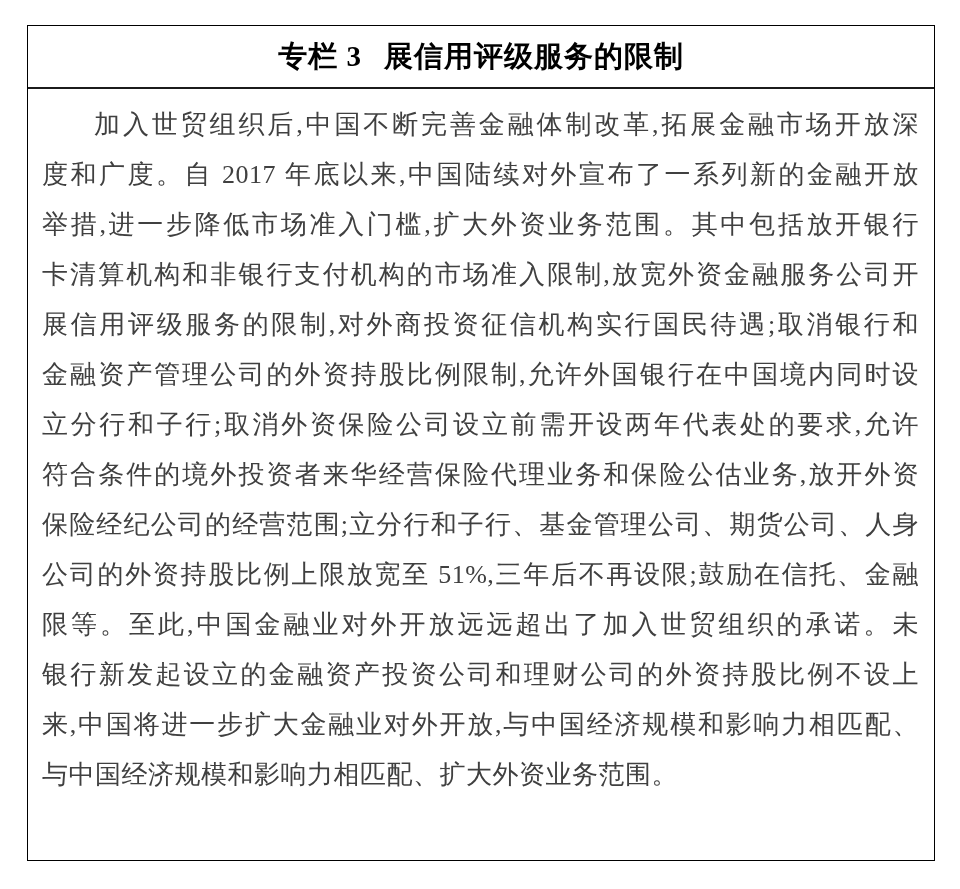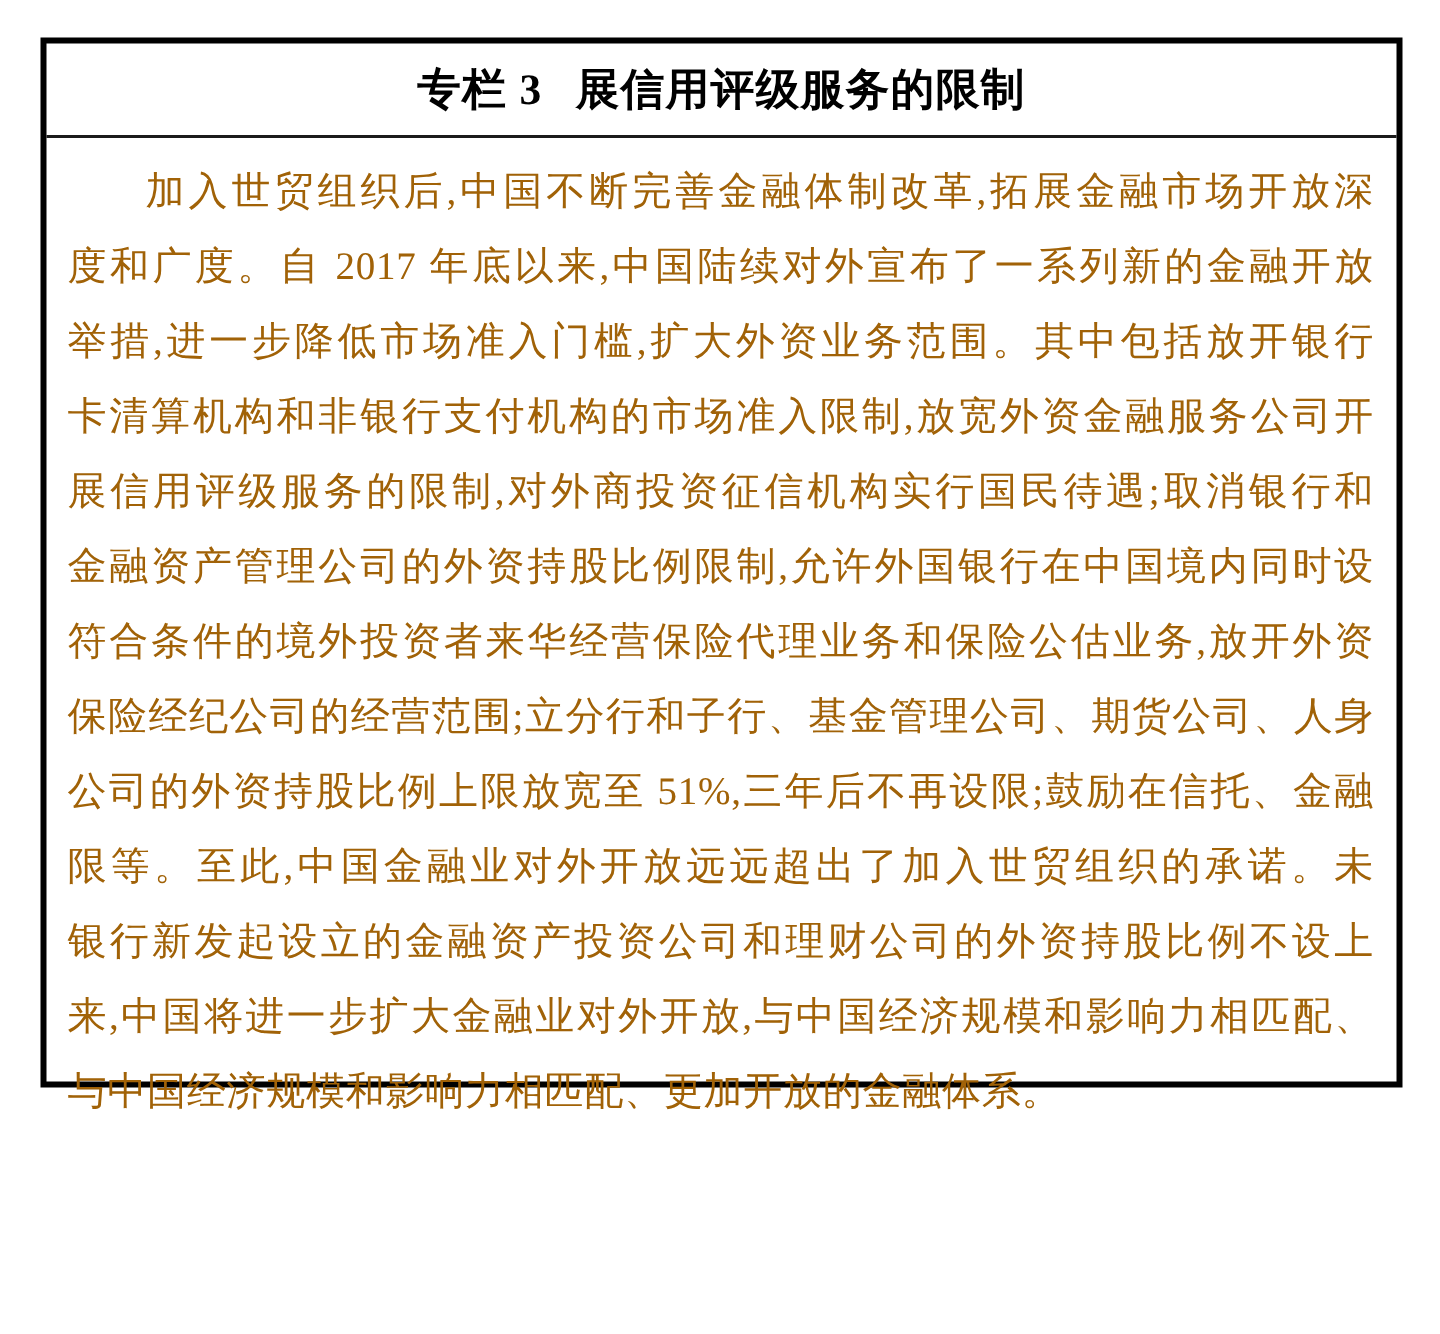--- a/index.html
+++ b/index.html
@@ -16,23 +16,23 @@
   .page {
     position: absolute;
     inset: 0;
     background: #ffffff;
   }
   .panel {
     position: absolute;
     left: 27px;
     top: 25px;
     width: 908px;
-    height: 700px;
+    height: 836px;
     box-sizing: border-box;
-    border: 4px solid #000000;
+    border: 1px solid #000000;
     background: #ffffff;
   }
   .panel-header {
     height: 61px;
     display: flex;
     align-items: center;
     justify-content: center;
     font-weight: 700;
     font-size: 29px;
     letter-spacing: 1px;
@@ -46,21 +46,21 @@
     height: 0;
     border-top: 2px solid #1b1b1b;
   }
   .panel-body {
     padding: 11px 15px 0 14px;
   }
   .body-line {
     font-size: 26px;
     line-height: 50px;
     height: 50px;
-    color: #a16207;
+    color: #404040;
     text-align: justify;
     text-align-last: justify;
     text-justify: inter-character;
     overflow: hidden;
     letter-spacing: 0.5px;
   }
   .panel-body .body-line:first-child {
     text-indent: 2em;
   }
   .panel-body .body-line:last-child {
@@ -78,22 +78,23 @@
       <span>展信用评级服务的限制</span>
     </div>
     <div class="title-divider"></div>
     <div class="panel-body">
       <div class="body-line">加入世贸组织后,中国不断完善金融体制改革,拓展金融市场开放深</div>
       <div class="body-line">度和广度。自 2017 年底以来,中国陆续对外宣布了一系列新的金融开放</div>
       <div class="body-line">举措,进一步降低市场准入门槛,扩大外资业务范围。其中包括放开银行</div>
       <div class="body-line">卡清算机构和非银行支付机构的市场准入限制,放宽外资金融服务公司开</div>
       <div class="body-line">展信用评级服务的限制,对外商投资征信机构实行国民待遇;取消银行和</div>
       <div class="body-line">金融资产管理公司的外资持股比例限制,允许外国银行在中国境内同时设</div>
+      <div class="body-line">立分行和子行;取消外资保险公司设立前需开设两年代表处的要求,允许</div>
       <div class="body-line">符合条件的境外投资者来华经营保险代理业务和保险公估业务,放开外资</div>
       <div class="body-line">保险经纪公司的经营范围;立分行和子行、基金管理公司、期货公司、人身险</div>
       <div class="body-line">公司的外资持股比例上限放宽至 51%,三年后不再设限;鼓励在信托、金融</div>
       <div class="body-line">限等。至此,中国金融业对外开放远远超出了加入世贸组织的承诺。未</div>
       <div class="body-line">银行新发起设立的金融资产投资公司和理财公司的外资持股比例不设上</div>
       <div class="body-line">来,中国将进一步扩大金融业对外开放,与中国经济规模和影响力相匹配、</div>
-      <div class="body-line">与中国经济规模和影响力相匹配、更加开放的金融体系。</div>
+      <div class="body-line">与中国经济规模和影响力相匹配、扩大外资业务范围。</div>
     </div>
   </div>
 </div>
 
 </body></html>

